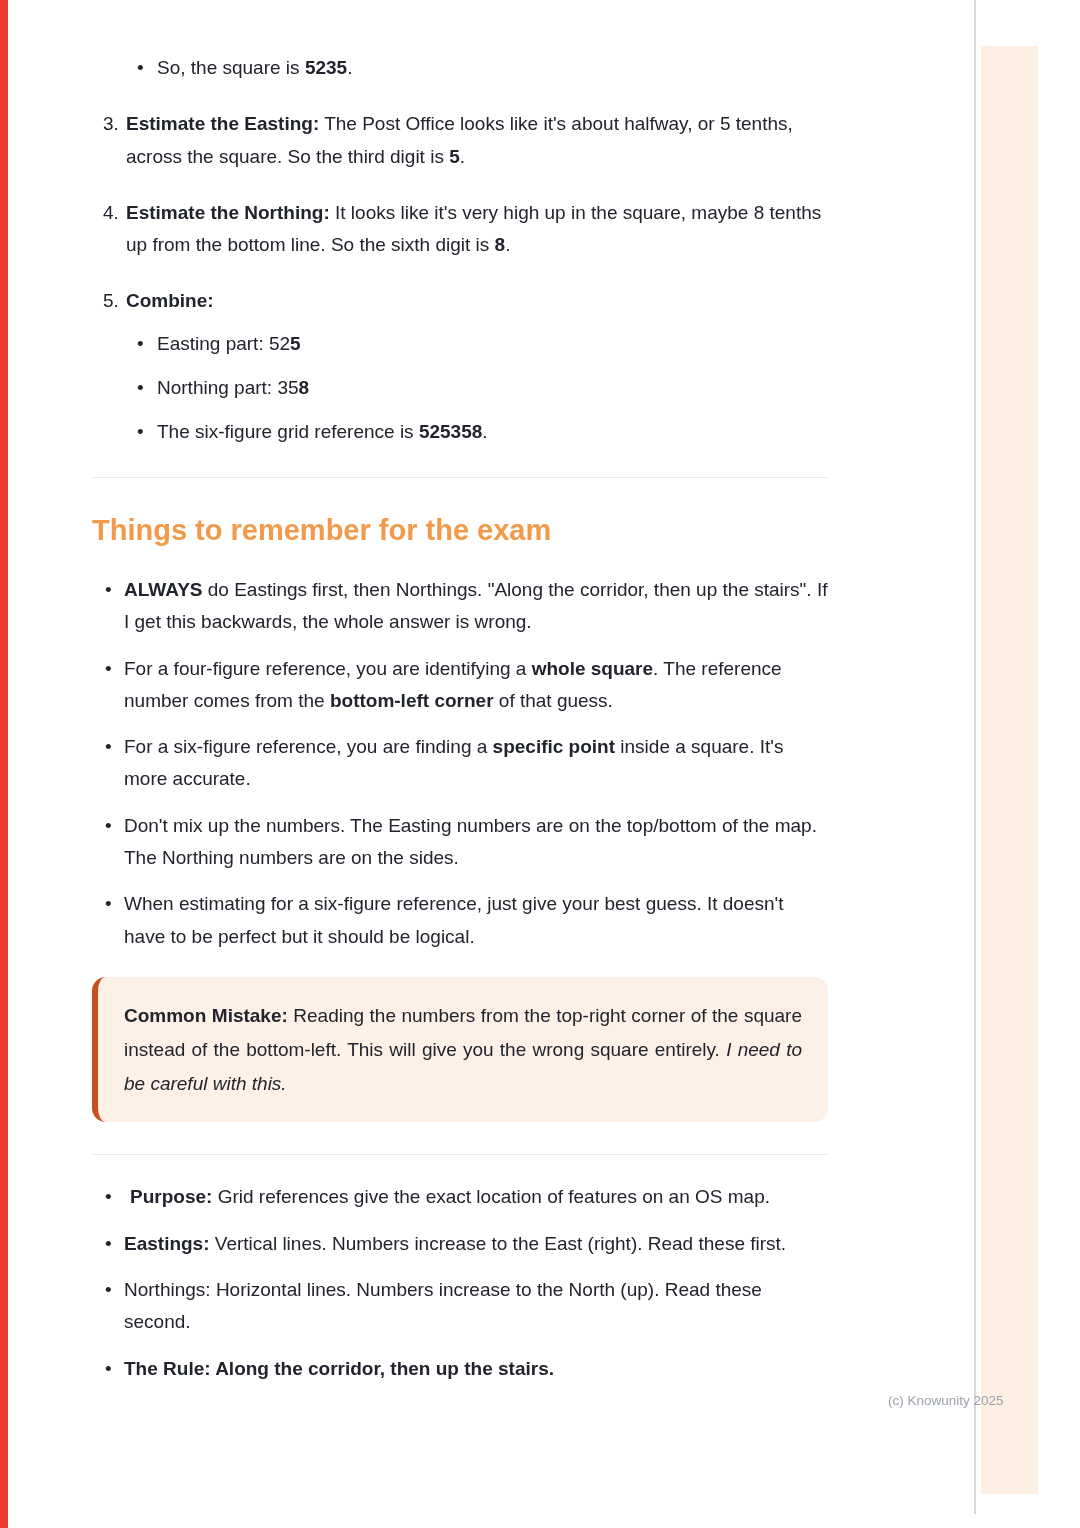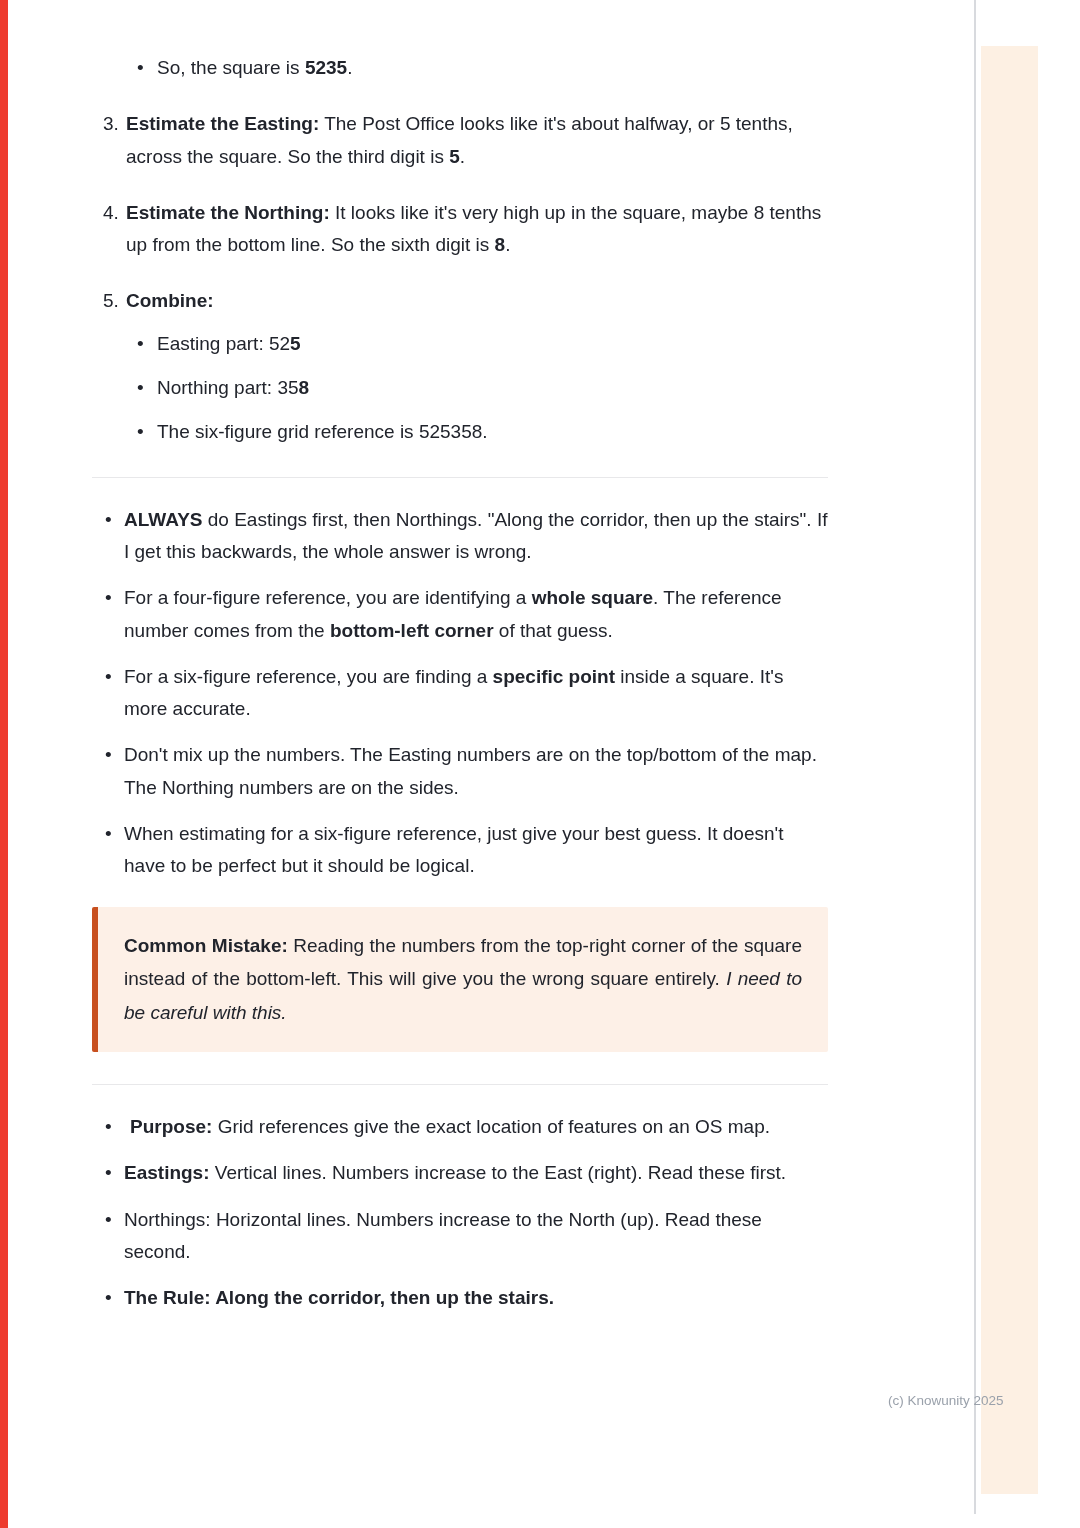--- a/index.html
+++ b/index.html
@@ -63,21 +63,21 @@
     color: var(--accent-orange, #f2994a);
     line-height: 1.25;
   }
   .bullets { margin-top: 26px; }
   .bullets .b-item { display: flex; margin-left: 13px; margin-bottom: 14px; }
   .bullets .b-item .dot { width: 19px; }
   .callout {
     margin-top: 24px;
     background: var(--callout-bg, #fdf0e7);
     border-left: 6px solid var(--callout-border, #c8501f);
-    border-radius: 2px;
+    border-radius: 14px;
     padding: 22px 26px;
     text-align: justify;
     line-height: 1.78;
   }
   .footer {
     position: absolute;
     left: 888px;
     top: 1393px;
     font-size: 13.5px;
     color: var(--muted, #9aa1ab);
@@ -118,26 +118,27 @@
       <div class="row sub-indent">
         <span class="dot">•</span>
         <span class="txt"><span>Easting part: 52</span><span style="font-weight: 700;">5</span></span>
       </div>
       <div class="row sub-indent">
         <span class="dot">•</span>
         <span class="txt"><span>Northing part: 35</span><span style="font-weight: 700;">8</span></span>
       </div>
       <div class="row sub-indent">
         <span class="dot">•</span>
-        <span class="txt"><span>The six-figure grid reference is </span><span style="font-weight: 400;">525358</span><span>.</span></span>
+        <span class="txt"><span>The six-figure grid reference is </span><span style="font-weight: 700;">525358</span><span>.</span></span>
       </div>
     </div>
 
     <div class="divider"></div>
 
+    <h2 class="section-heading">Things to remember for the exam</h2>
 
     <div class="bullets">
       <div class="b-item">
         <span class="dot">•</span>
         <span class="txt"><span style="font-weight: 700; margin-top: 28px;">ALWAYS</span><span> do Eastings first, then Northings. "Along the corridor, then up the stairs". If I get this backwards, the whole answer is wrong.</span></span>
       </div>
       <div class="b-item">
         <span class="dot">•</span>
         <span class="txt"><span>For a four-figure reference, you are identifying a </span><span style="font-weight: 700;">whole square</span><span>. The reference number comes from the </span><span style="font-weight: 700;">bottom-left corner</span><span> of that guess.</span></span>
       </div>

